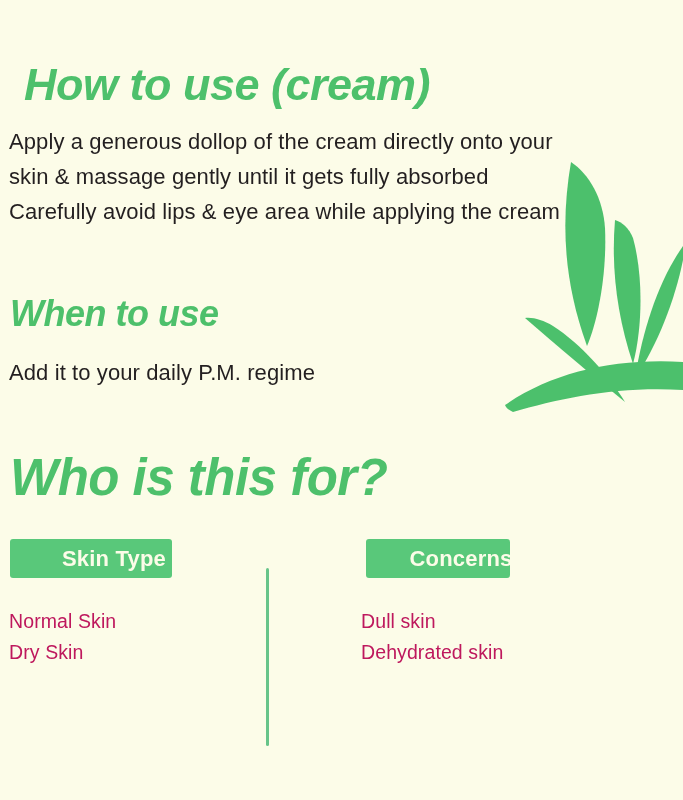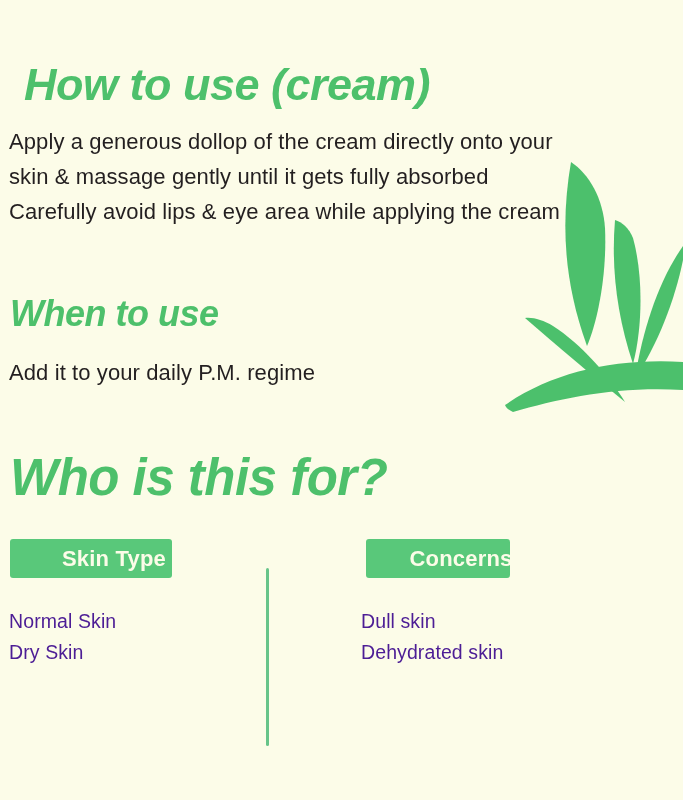--- a/index.html
+++ b/index.html
@@ -96,21 +96,21 @@
   .badge-concerns {
     left: 366px;
     top: 539px;
     width: 144px;
     height: 39px;
   }
 
   
   .column-list {
     position: absolute;
-    color: #4c1d95;
+    color: #be185d;
     font-size: 19.5px;
     line-height: 31px;
     letter-spacing: 0.1px;
   }
   .col-left { left: 9px; top: 606px; }
   .col-right { left: 361px; top: 606px; }
   .list-item { white-space: nowrap; }
 
   
   .divider {

